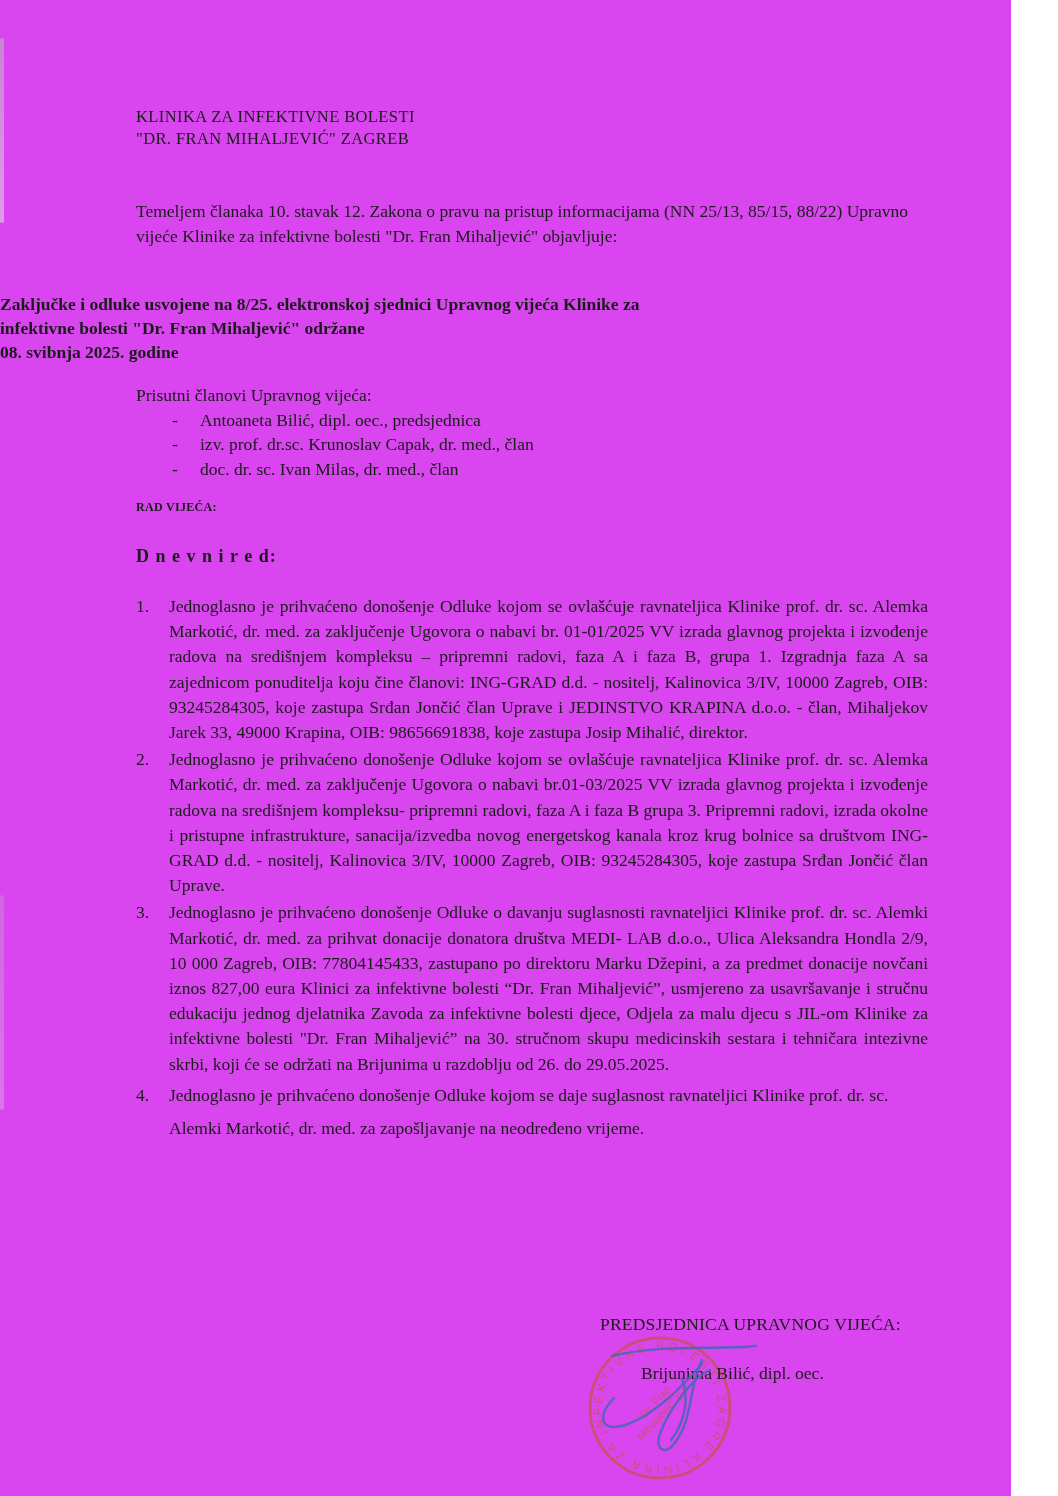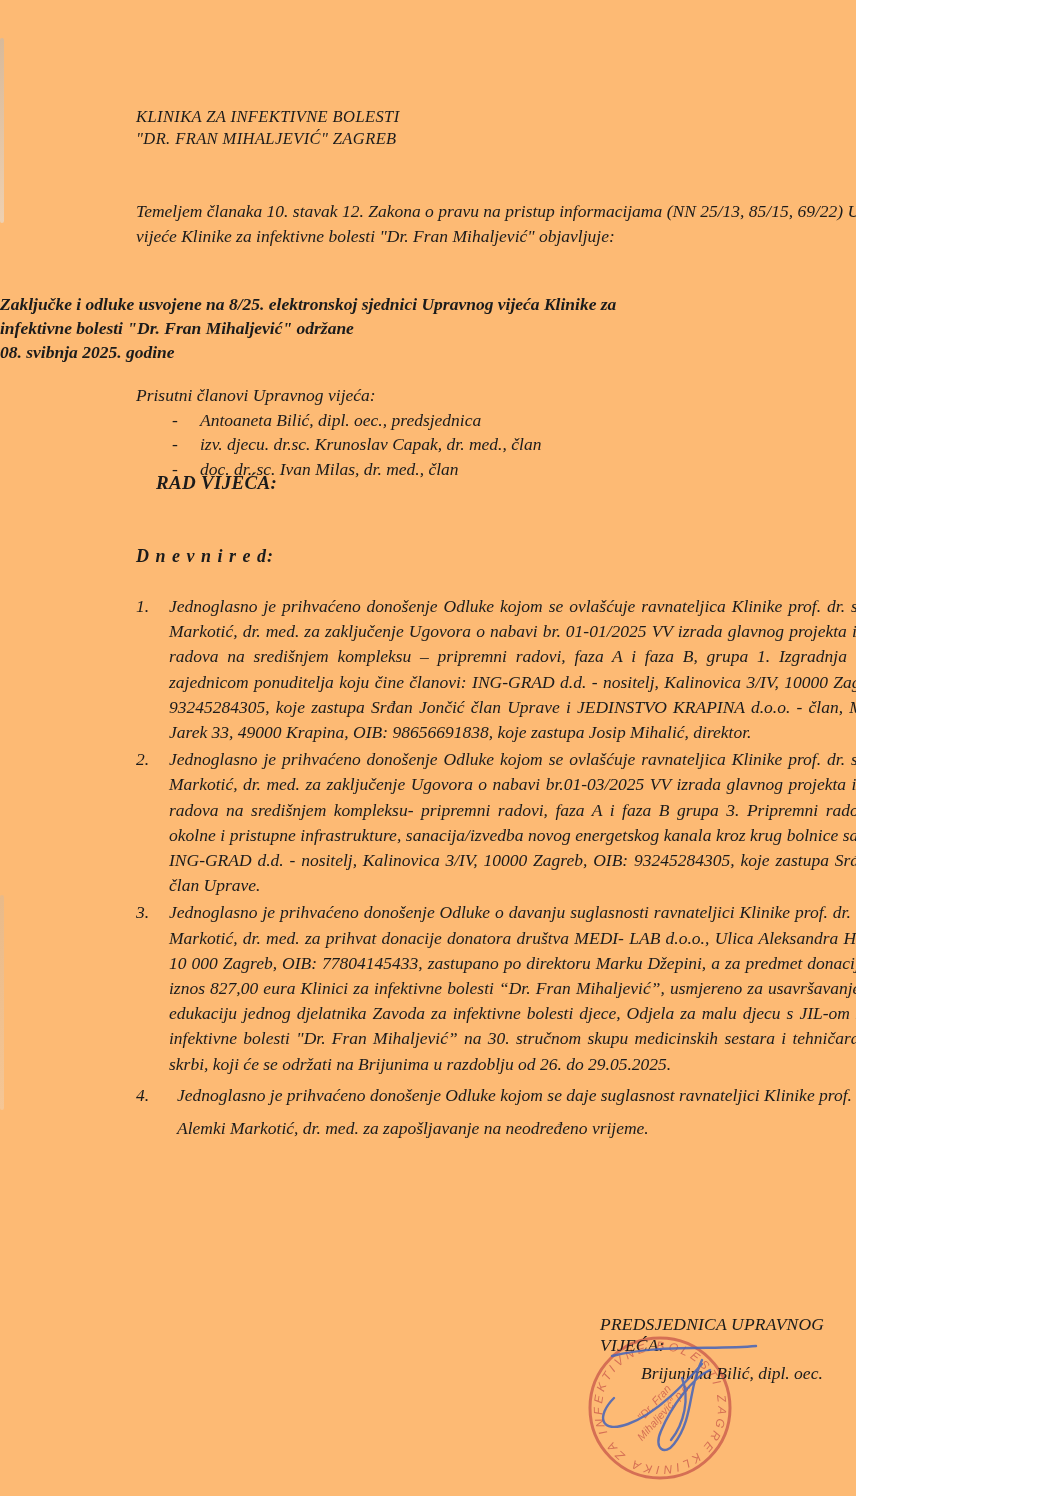--- a/index.html
+++ b/index.html
@@ -1,79 +1,78 @@
 <!DOCTYPE html>
 <html lang="hr"><head>
 <meta charset="utf-8">
 <style>
   html,body{margin:0;padding:0;background:#ffffff;}
   .page{
     position:relative;
-    width:856px;height:1496px;
-    background:#fdba74;
+    width:1011px;height:1496px;
+    background:#d946ef;
     font-family:"Liberation Serif","DejaVu Serif",serif;
     color:#1b1b1b;
     overflow:hidden;
-    font-style:italic;
   }
   
   .edge-artifact{position:absolute;left:0;width:4px;background:linear-gradient(#b9b9b9,#e2e2e2);border-radius:2px;}
   .edge-artifact.a1{top:38px;height:185px;opacity:.55;}
   .edge-artifact.a2{top:895px;height:215px;opacity:.3;}
 
   .letterhead{position:absolute;left:136px;top:106px;font-size:16.5px;line-height:22px;letter-spacing:.4px;}
   .intro{position:absolute;left:136px;top:199px;width:795px;font-size:17.5px;line-height:25px;}
   .doc-title{position:absolute;left:0;top:292px;width:1058px;text-align:left;font-weight:bold;font-size:17.5px;line-height:24px;}
   .attendees{position:absolute;left:136px;top:383px;width:795px;font-size:17.5px;line-height:24.5px;}
   .attendee-row{display:flex;}
   .attendee-row .dash{width:28px;text-align:left;padding-left:36px;box-sizing:content-box;}
-  .section-heading{position:absolute;left:136px;top:472px;font-size:19px;font-weight:bold;letter-spacing:.3px;margin-left:20px;}
+  .section-heading{position:absolute;left:136px;top:500px;font-size:12px;font-weight:bold;letter-spacing:.3px;}
   .agenda-heading{position:absolute;left:136px;top:546px;font-size:18px;font-weight:bold;letter-spacing:1px;}
   .agenda{position:absolute;left:136px;top:594px;width:792px;font-size:17.5px;}
   .agenda-item{display:flex;line-height:25.2px;margin-bottom:2px;}
   .agenda-item .num{flex:0 0 33px;}
   .agenda-item .txt{flex:1;text-align:justify;}
   .agenda-item.loose{line-height:33px;}
-  .agenda-item.loose .txt{text-align:left;margin-left:8px;}
+  .agenda-item.loose .txt{text-align:left;}
 
   .sig-role{position:absolute;left:600px;top:1314px;font-size:17.5px;letter-spacing:.2px;z-index:2;}
   .sig-name{position:absolute;left:641px;top:1363px;font-size:17.5px;z-index:2;}
   .stamp-svg{position:absolute;left:552px;top:1320px;z-index:1;}
   .sign-svg{position:absolute;left:552px;top:1320px;z-index:3;}
 </style>
 </head>
 <body>
 
 <div class="page">
 
   <div class="edge-artifact a1"></div>
   <div class="edge-artifact a2"></div>
 
   <div class="letterhead">
     <div>KLINIKA ZA INFEKTIVNE BOLESTI</div>
     <div>"DR. FRAN MIHALJEVIĆ" ZAGREB</div>
   </div>
 
-  <div class="intro">Temeljem članaka 10. stavak 12. Zakona o pravu na pristup informacijama (NN 25/13, 85/15, 69/22) Upravno vijeće Klinike za infektivne bolesti "Dr. Fran Mihaljević" objavljuje:</div>
+  <div class="intro">Temeljem članaka 10. stavak 12. Zakona o pravu na pristup informacijama (NN 25/13, 85/15, 88/22) Upravno vijeće Klinike za infektivne bolesti "Dr. Fran Mihaljević" objavljuje:</div>
 
   <div class="doc-title">
     <div>Zaključke i odluke usvojene na 8/25. elektronskoj sjednici Upravnog vijeća Klinike za</div>
     <div>infektivne bolesti "Dr. Fran Mihaljević" održane</div>
     <div>08. svibnja 2025. godine</div>
   </div>
 
   <div class="attendees">
     <div>Prisutni članovi Upravnog vijeća:</div>
     <div class="attendee-row">
       <span class="dash">-</span>
       <span>Antoaneta Bilić, dipl. oec., predsjednica</span>
     </div>
     <div class="attendee-row">
       <span class="dash">-</span>
-      <span>izv. djecu. dr.sc. Krunoslav Capak, dr. med., član</span>
+      <span>izv. prof. dr.sc. Krunoslav Capak, dr. med., član</span>
     </div>
     <div class="attendee-row">
       <span class="dash">-</span>
       <span>doc. dr. sc. Ivan Milas, dr. med., član</span>
     </div>
   </div>
 
   <div class="section-heading">RAD VIJEĆA:</div>
 
   <div class="agenda-heading">D n e v n i   r e d:</div>

